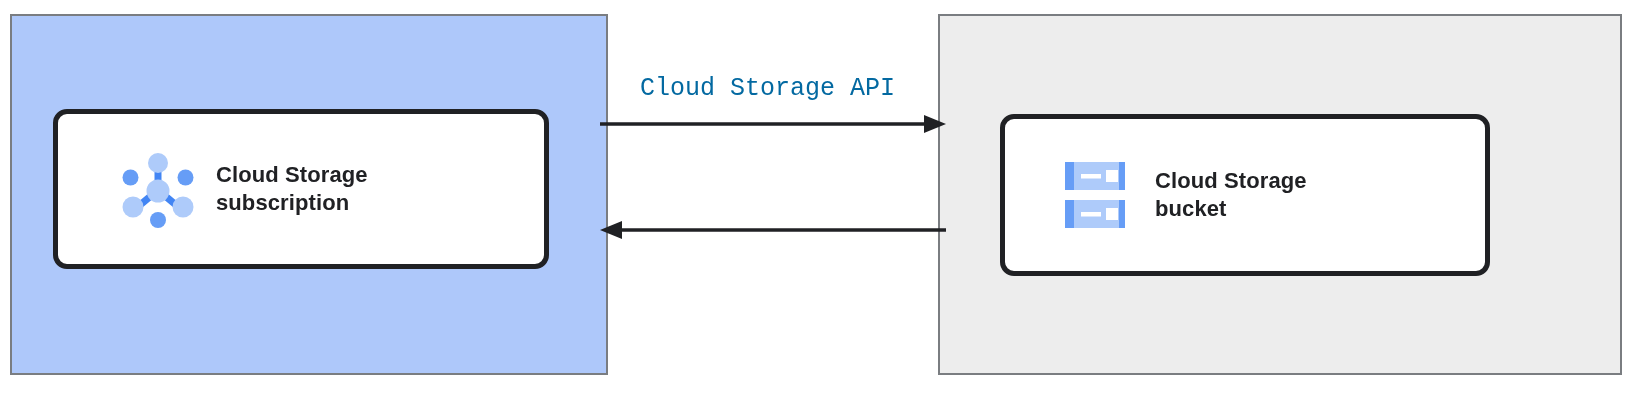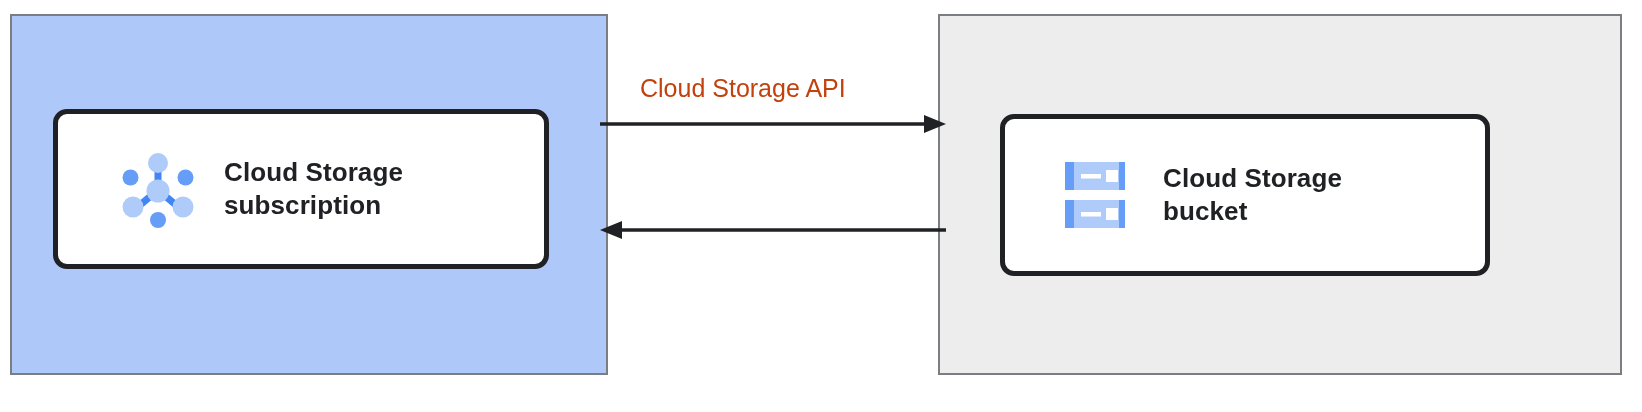--- a/index.html
+++ b/index.html
@@ -68,27 +68,26 @@
     padding-left: 56px;
   }
 
   .node-icon {
     flex: 0 0 auto;
     display: block;
   }
 
   .node-label {
     font-family: "Liberation Sans", sans-serif;
-    font-size: 26px;
+    font-size: 22px;
     font-weight: bold;
     line-height: 1.27;
     color: #202124;
     letter-spacing: 0.1px;
     white-space: pre-line;
-    margin-left: 8px;
   }
 
   
   .connector {
     position: absolute;
     overflow: visible;
   }
   #connector-api {
     left: 600px;
     top: 104px;
@@ -97,24 +96,24 @@
   }
   #connector-response {
     left: 600px;
     top: 210px;
     width: 346px;
     height: 40px;
   }
 
   .edge-label {
     position: absolute;
-    font-family: Liberation Sans, sans-serif;
+    font-family: Liberation Mono, monospace;
     font-size: 25px;
     font-weight: normal;
-    color: #c2410c;
+    color: #0369a1;
     white-space: nowrap;
   }
   #label-api {
     left: 640px;
     top: 74px;
   }
   #label-response {
     left: 640px;
     top: 248px;
   }

